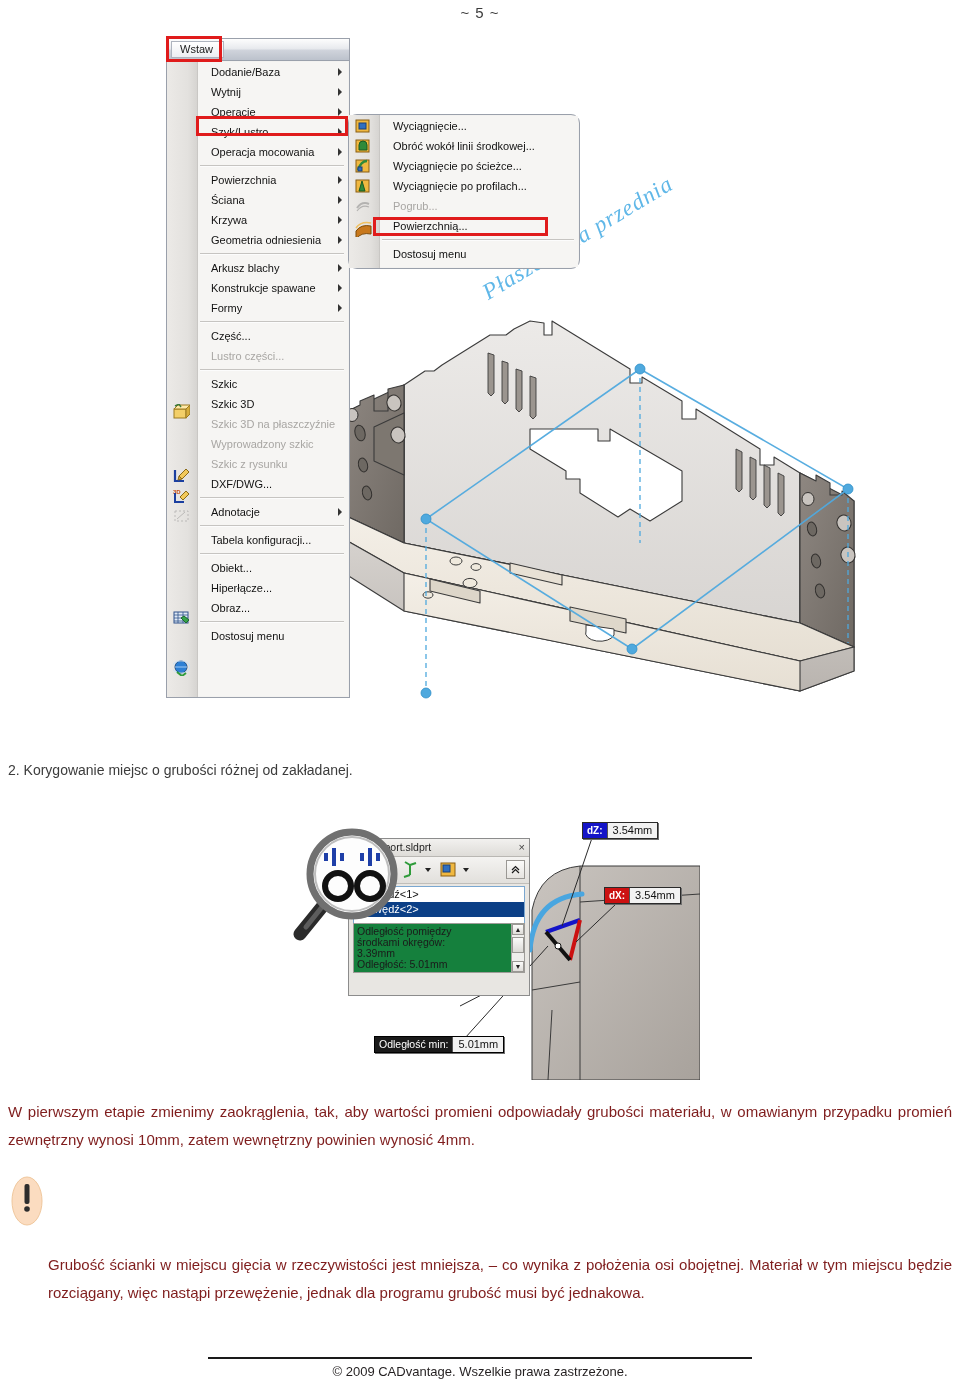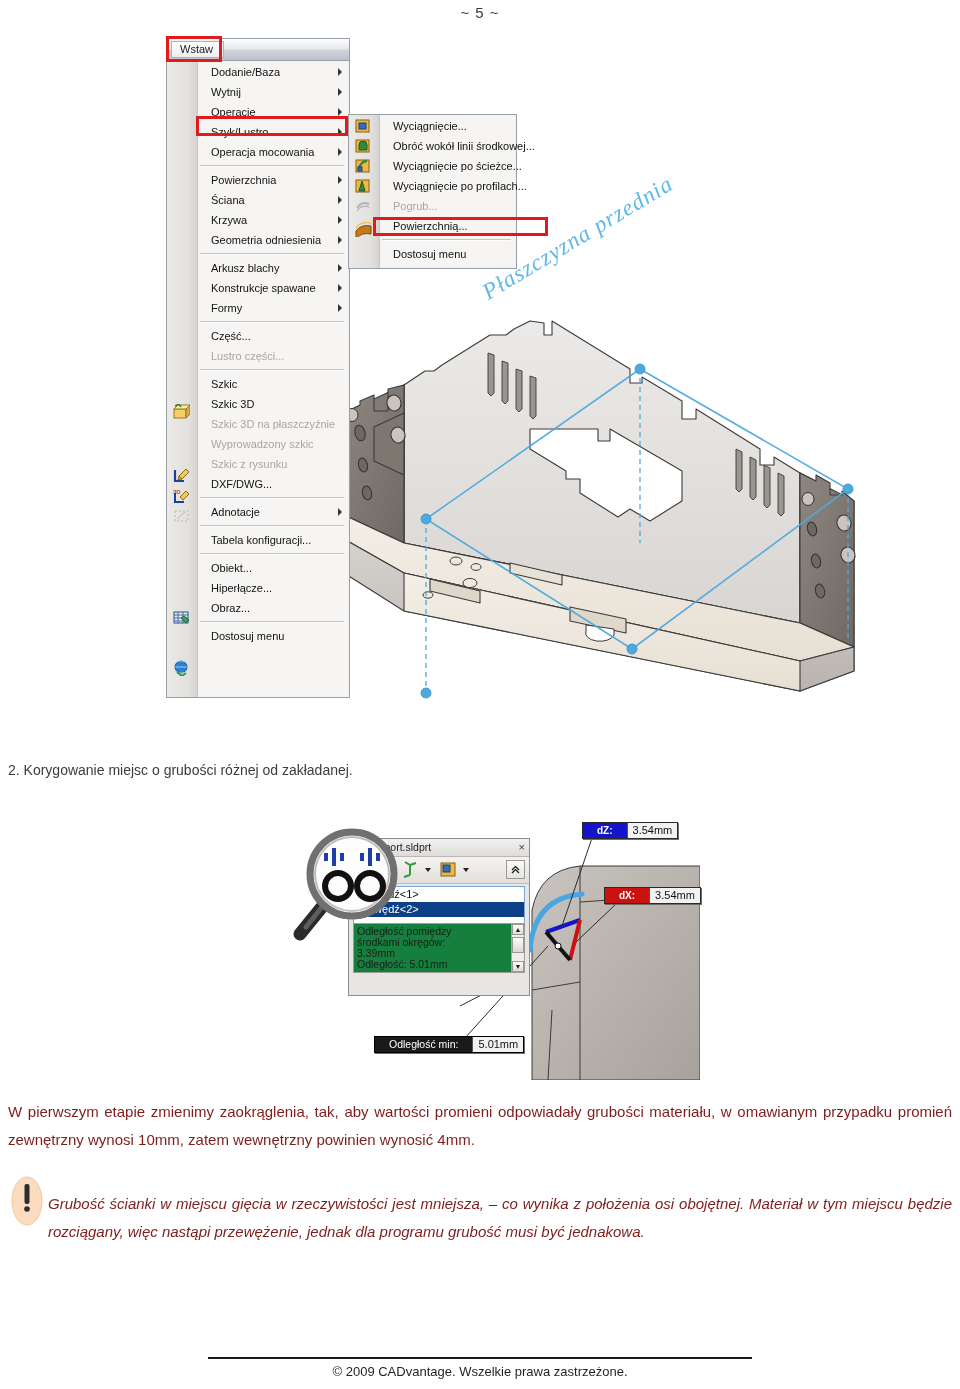--- a/index.html
+++ b/index.html
@@ -108,21 +108,21 @@
   .gutter-icon {
     position: absolute;
     left: 6px;
     width: 17px; height: 16px;
     font-size: 9px;
   }
 
   
   #wytnij-submenu {
     left: 348px; top: 86px;
-    width: 169px; height: 155px;
+    width: 232px; height: 155px; border-radius: 9px;
   }
   #wytnij-submenu .menu-list { background:#f6f5f3; }
   #wytnij-submenu .menu-item { height: 20px; line-height: 20px; }
 
   
   #model-3d {
     position: absolute;
     left: 330px; top: 215px;
     width: 540px; height: 470px;
   }
@@ -278,21 +278,21 @@
     display: flex; align-items: stretch;
     border: 1px solid #2a2a2a;
     background: #b8b8b8;
     height: 17px;
     box-shadow: 1px 1px 0 #6e6e6e;
     font-size: 11px;
     box-sizing: border-box;
   }
   .callout .tag {
     color: #ffffff;
-    padding: 0 14px;
+    padding: 0 4px;
     line-height: 15px;
     font-weight: bold;
     font-size: 10px;
   }
   .callout .val {
     background: #f2f2f2;
     color: #111;
     padding: 0 5px;
     line-height: 15px;
     border-left: 1px solid #555;
@@ -310,21 +310,21 @@
 
   
   .body-par {
     position: absolute;
     font-size: 15px;
     line-height: 28px;
     color: #7f1d1d;
     text-align: justify;
   }
   #par-1 { left: 8px; top: 1098px; width: 944px; }
-  #par-2 { left: 48px; top: 1190px; width: 904px; font-style: italic; }
+  #par-2 { left: 48px; top: 1251px; width: 904px; }
 
   .warn-icon {
     position: absolute;
     left: 8px; top: 1176px;
     width: 38px; height: 50px;
   }
 
   
   .footer-rule {
     position: absolute;

